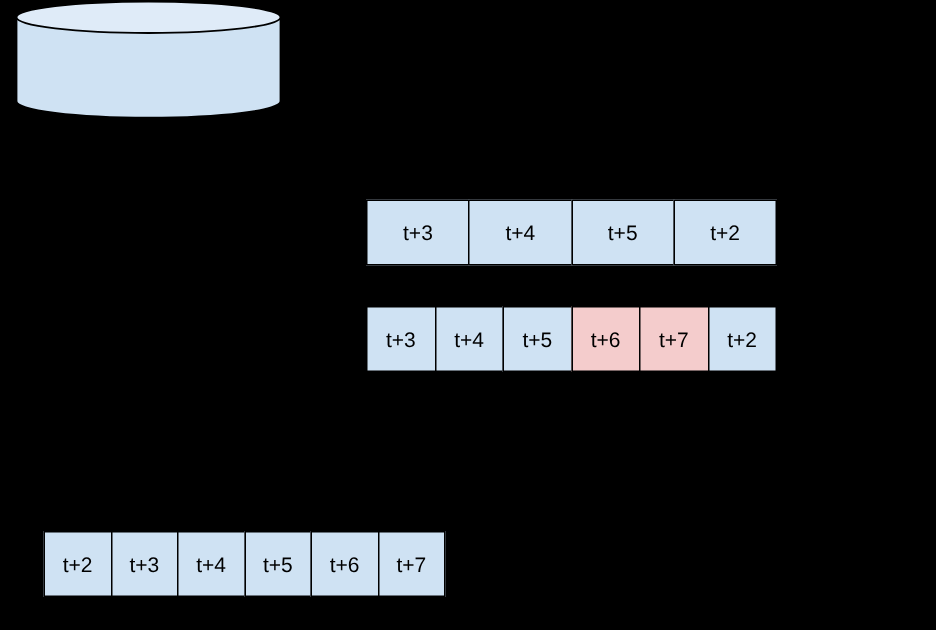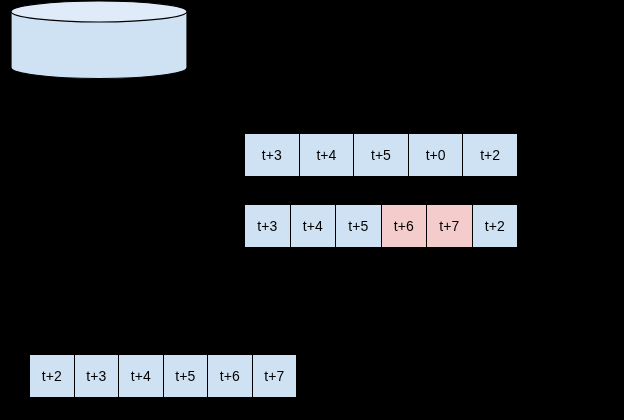--- a/index.html
+++ b/index.html
@@ -76,21 +76,20 @@
     <svg viewBox="0 0 178 80" aria-hidden="true">
       <path class="cyl-body" d="M 1 11.5 L 1 67.5 A 88 11 0 0 0 177 67.5 L 177 11.5 Z"></path>
       <ellipse class="cyl-top" cx="89" cy="11.5" rx="88" ry="10.5"></ellipse>
     </svg>
   </div>
 
   <div class="row row-top">
     <div class="cell">t+3</div>
     <div class="cell">t+4</div>
     <div class="cell">t+5</div>
-    <div class="cell">t+0</div>
     <div class="cell">t+2</div>
   </div>
 
   <div class="row row-middle">
     <div class="cell">t+3</div>
     <div class="cell">t+4</div>
     <div class="cell">t+5</div>
     <div class="cell pink">t+6</div>
     <div class="cell pink">t+7</div>
     <div class="cell">t+2</div>

